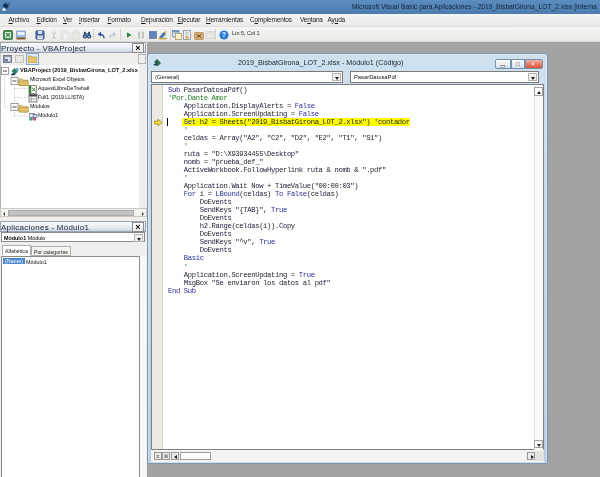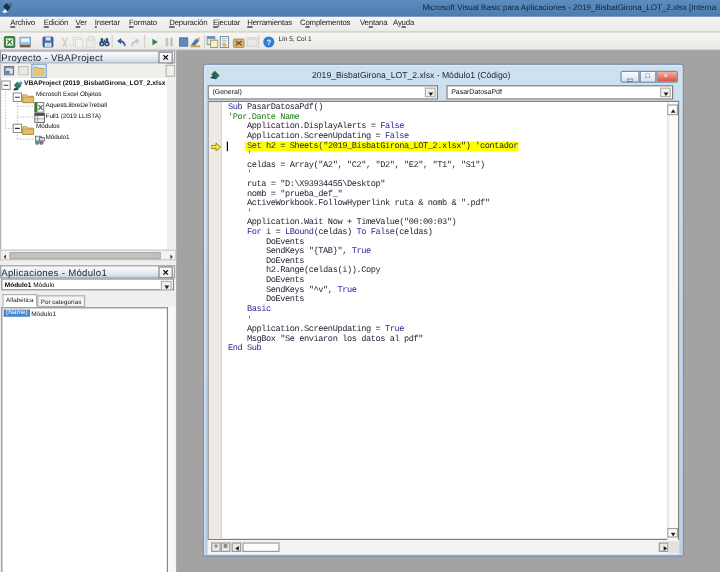--- a/index.html
+++ b/index.html
@@ -46,21 +46,21 @@
   #propcombo { left:1px; top:232px; width:144px; height:10px; background:#fff; border:1px solid #8a8a8a; font-size:5.4px; }
   #proptabs { left:1px; top:245px; width:144px; height:11px; }
   .tab { position:absolute; top:0; height:11px; font-size:5.2px; color:#222; background:#f4f3f1; border:1px solid #b2b0ac; padding:2px 2px 0; }
   #propgrid { left:1px; top:256px; width:139px; height:221px; background:#fff; border:1px solid #8a8a8a; border-bottom:none; }
   #propsb { left:140px; top:256px; width:6px; height:221px; background:#f8f8f6; }
 
   
   #mdi { left:147px; top:42px; width:453px; height:435px; background:#a3a3a3; }
 
   
-  #cw { position:absolute; left:22px; top:11px; width:401px; height:411px;
+  #cw { position:absolute; left:0; top:11px; width:401px; height:411px;
     background:linear-gradient(#cfe0ef,#b8cde2); border:1px solid #7795b5; border-radius:3px 3px 2px 2px;
     box-shadow:0 0 0 1px rgba(255,255,255,0.35) inset; }
   #cwtitle { position:absolute; left:0; top:0; width:100%; height:16px; font-size:7.2px; color:#20293a; }
   #cwtext { position:absolute; left:90px; top:4px; white-space:nowrap; }
   .wbtn { position:absolute; top:5px; height:10px; border:1px solid #7090ae; }
   #btnmin { left:347px; width:16px; background:linear-gradient(#fbfcfd,#d7e1ec); border-radius:2px 0 0 2px; }
   #btnmax { left:363px; width:14px; background:linear-gradient(#fbfcfd,#d7e1ec); }
   #btncls { left:377px; width:18px; background:linear-gradient(#f5b0a2,#d94f33); border-radius:0 2px 2px 0; }
   .wglyph { position:absolute; font-size:6px; color:#333; }
 
@@ -338,21 +338,21 @@
           <span style="position:absolute;left:3px;top:2px">PasarDatosaPdf</span>
           <div class="carrow"></div>
         </div>
       <div id="codepane">
         <div id="marginbar"></div>
         <svg class="arrowY" style="left:2px;top:34px" width="8" height="7" viewBox="0 0 8 7">
             <path d="M0 2.2 h4 V0.2 L8 3.5 L4 6.8 V4.8 h-4 Z" fill="#f5e13a" stroke="#7a6a00" stroke-width="0.6"></path>
           </svg>
         <div style="position:absolute;left:15px;top:33px;width:1px;height:8px;background:#000"></div>
         <div id="codebody"><span class="kw">Sub</span> PasarDatosaPdf()
-<span class="cm">'Por.Dante Name</span>
+<span class="cm">'Por.Dante Amor</span>
     Application.DisplayAlerts = <span class="kw">False</span>
     Application.ScreenUpdating = <span class="kw">False</span>
     <span class="hl"><span class="kw">Set</span> h2 = Sheets("2019_BisbatGirona_LOT_2.xlsx") 'contador</span>
     <span class="cm">'</span>
     celdas = Array("A2", "C2", "D2", "E2", "T1", "S1")
     <span class="cm">'</span>
     ruta = "D:\X93934455\Desktop"
     nomb = "prueba_def_"
     ActiveWorkbook.FollowHyperlink ruta &amp; nomb &amp; ".pdf"
     <span class="cm">'</span>

